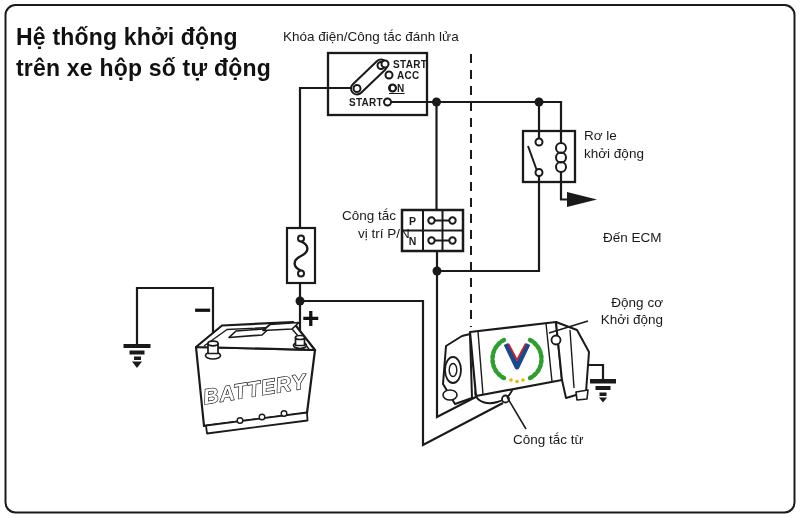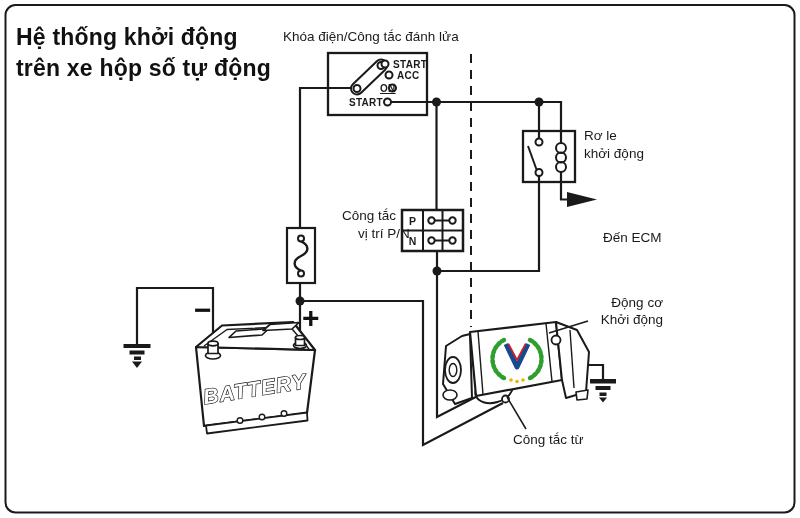--- a/index.html
+++ b/index.html
@@ -180,21 +180,21 @@
     <line x1="526" y1="429" x2="507" y2="397" stroke-width="1.5"></line>
   </g>
 </svg>
 
   <div class="title-line" style="top:55px;">trên xe hộp số tự động</div>
   <div class="title-line" style="top:24px;">Hệ thống khởi động</div>
 
   <div class="lbl" style="left:283px;top:29px;text-align:center;">Khóa điện/Công tắc đánh lửa</div>
   <div class="pos-lbl" style="left:393px;top:58.5px;">START</div>
   <div class="pos-lbl" style="left:397px;top:69.5px;">ACC</div>
-  <div class="pos-lbl" style="left:380px;top:82.5px;text-decoration:underline;">ON</div>
+  <div class="pos-lbl" style="left:389px;top:82.5px;text-decoration:underline;">ON</div>
   <div class="pos-lbl" style="left:345px;top:96.5px;width:38px;text-align:right;">START</div>
 
   <div class="lbl" style="left:342px;top:208px;">Công tắc</div>
   <div class="lbl" style="left:358px;top:226px;">vị trí P/N</div>
   <div class="cell-lbl" style="left:402px;top:214.5px;">P</div>
   <div class="cell-lbl" style="left:402px;top:234.5px;">N</div>
 
   <div class="lbl" style="left:584px;top:128px;">Rơ le</div>
   <div class="lbl" style="left:584px;top:145.5px;">khởi động</div>
 

